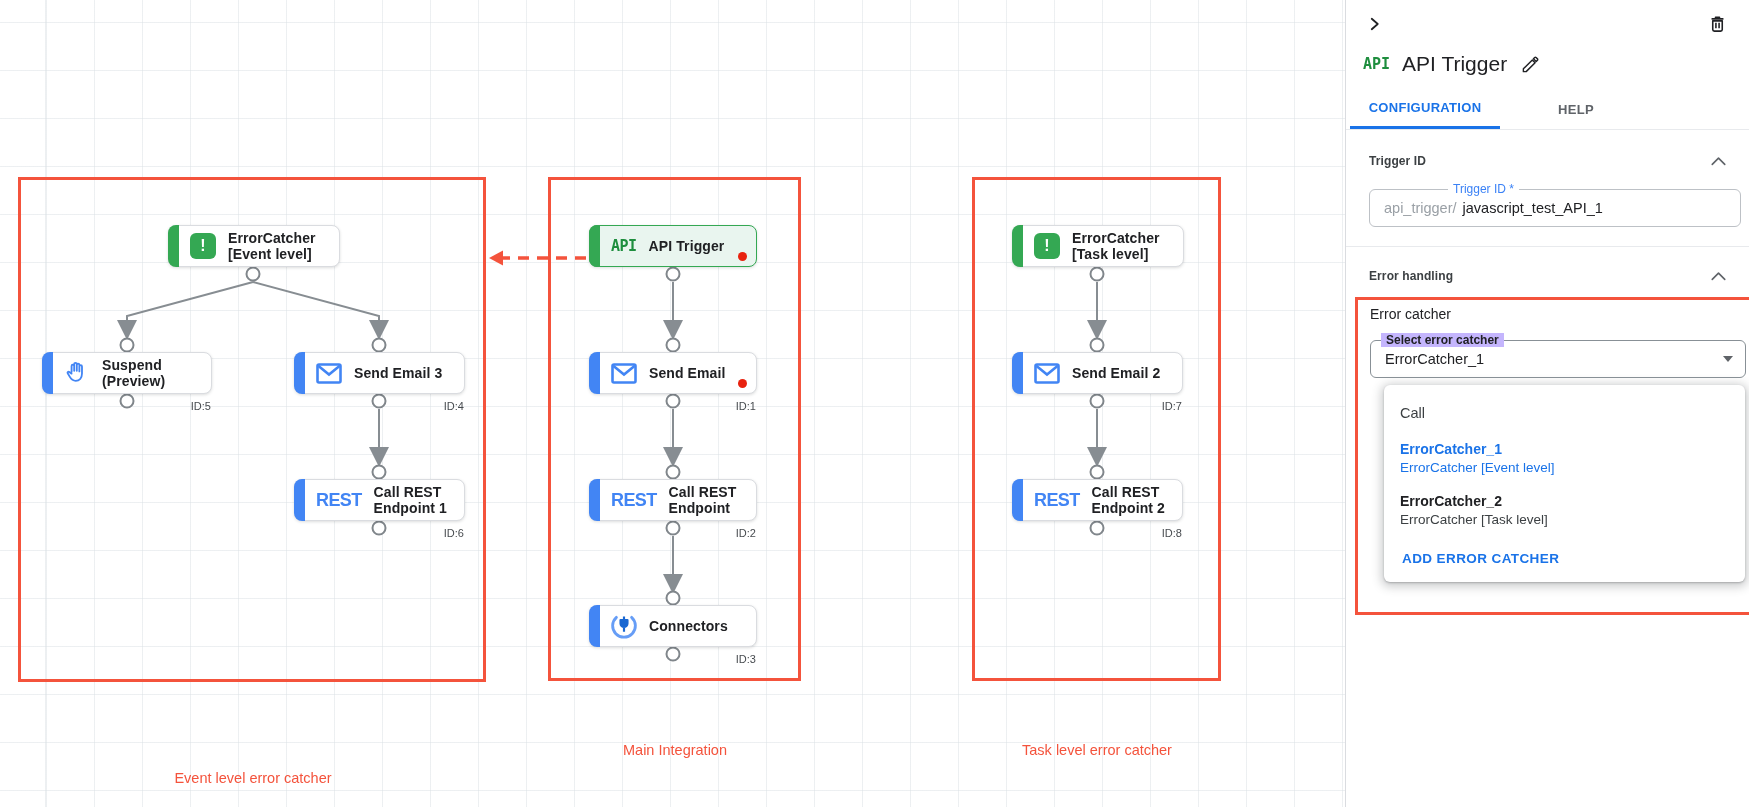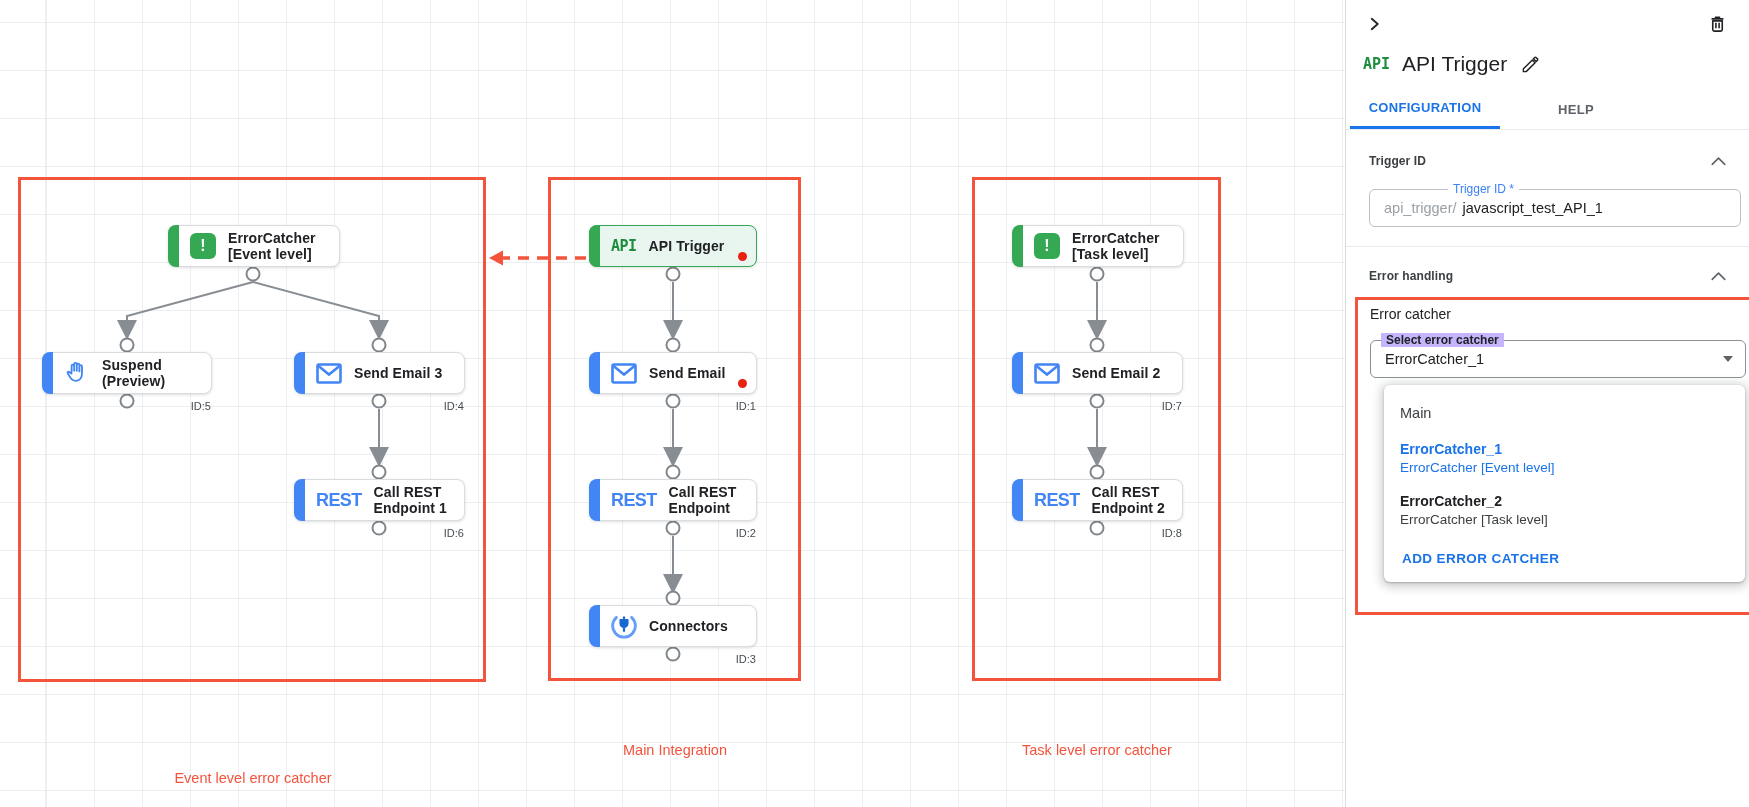--- a/index.html
+++ b/index.html
@@ -301,21 +301,21 @@
     <div class="red-section">
       <div class="ec-label">Error catcher</div>
 
       <div class="select">
         <span class="select-label">Select error catcher</span>
         <span class="select-value">ErrorCatcher_1</span>
         <span class="select-arrow"></span>
       </div>
 
       <div class="menu">
-        <div class="menu-none">Main</div>
+        <div class="menu-none">Call</div>
 
         <div class="menu-item sel">
           <div class="opt-name">ErrorCatcher_1</div>
           <div class="opt-desc">ErrorCatcher [Event level]</div>
         </div>
 
         <div class="menu-item" style="margin-top:6px">
           <div class="opt-name">ErrorCatcher_2</div>
           <div class="opt-desc">ErrorCatcher [Task level]</div>
         </div>

